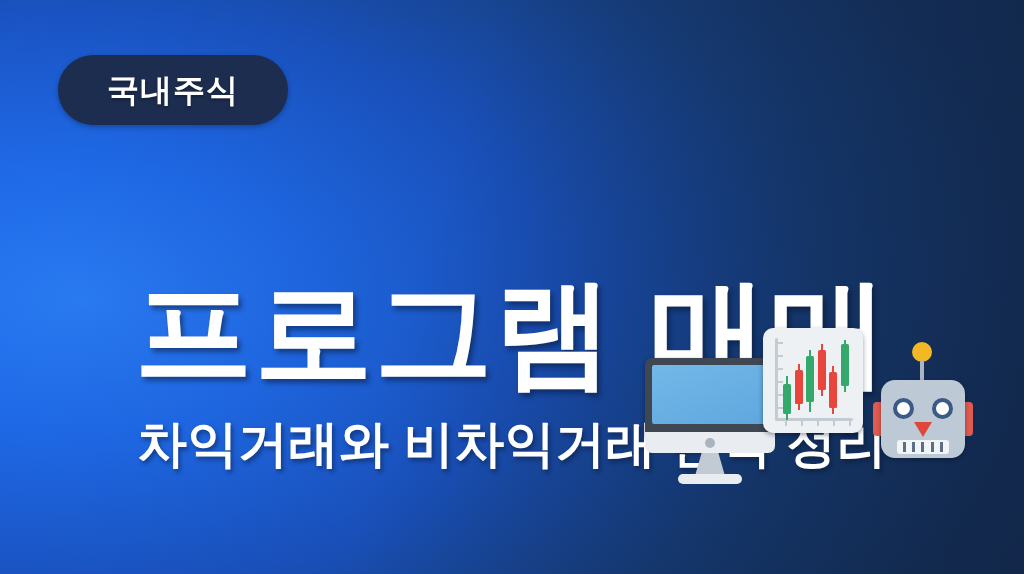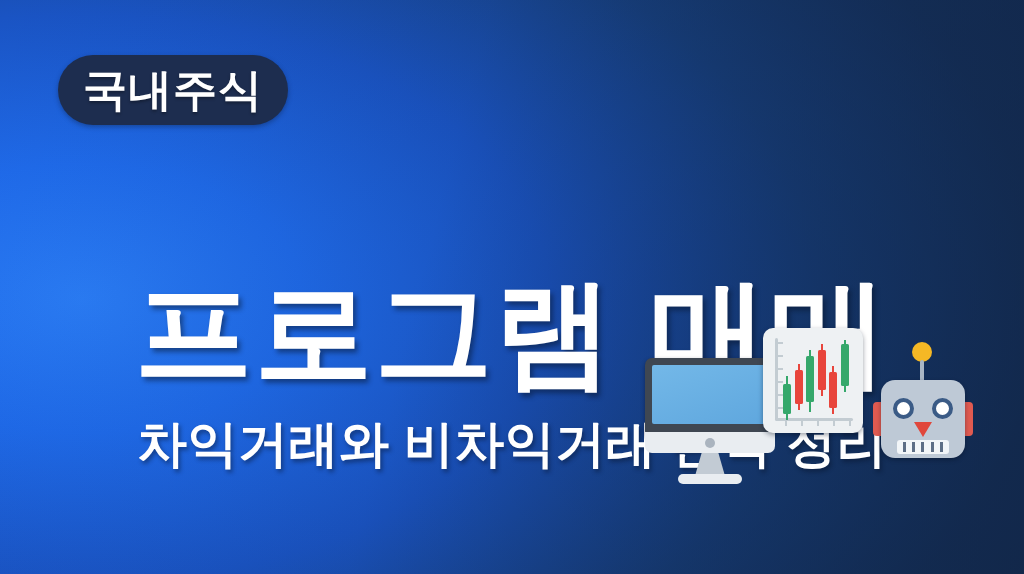--- a/index.html
+++ b/index.html
@@ -35,21 +35,21 @@
     height: 70px;
     border-radius: 35px;
     background: #1d2d4f;
     display: flex;
     align-items: center;
     justify-content: center;
     box-shadow: 0 2px 5px rgba(8,20,42,0.35);
   }
   .badge-label {
     color: #ffffff;
-    font-size: 44px;
+    font-size: 32px;
     font-weight: 700;
     letter-spacing: 1px;
     text-shadow: 0 2px 3px rgba(0,0,0,0.30);
     line-height: 1;
   }
 
   
   .headline-block {
     position: absolute;
     left: 0;

